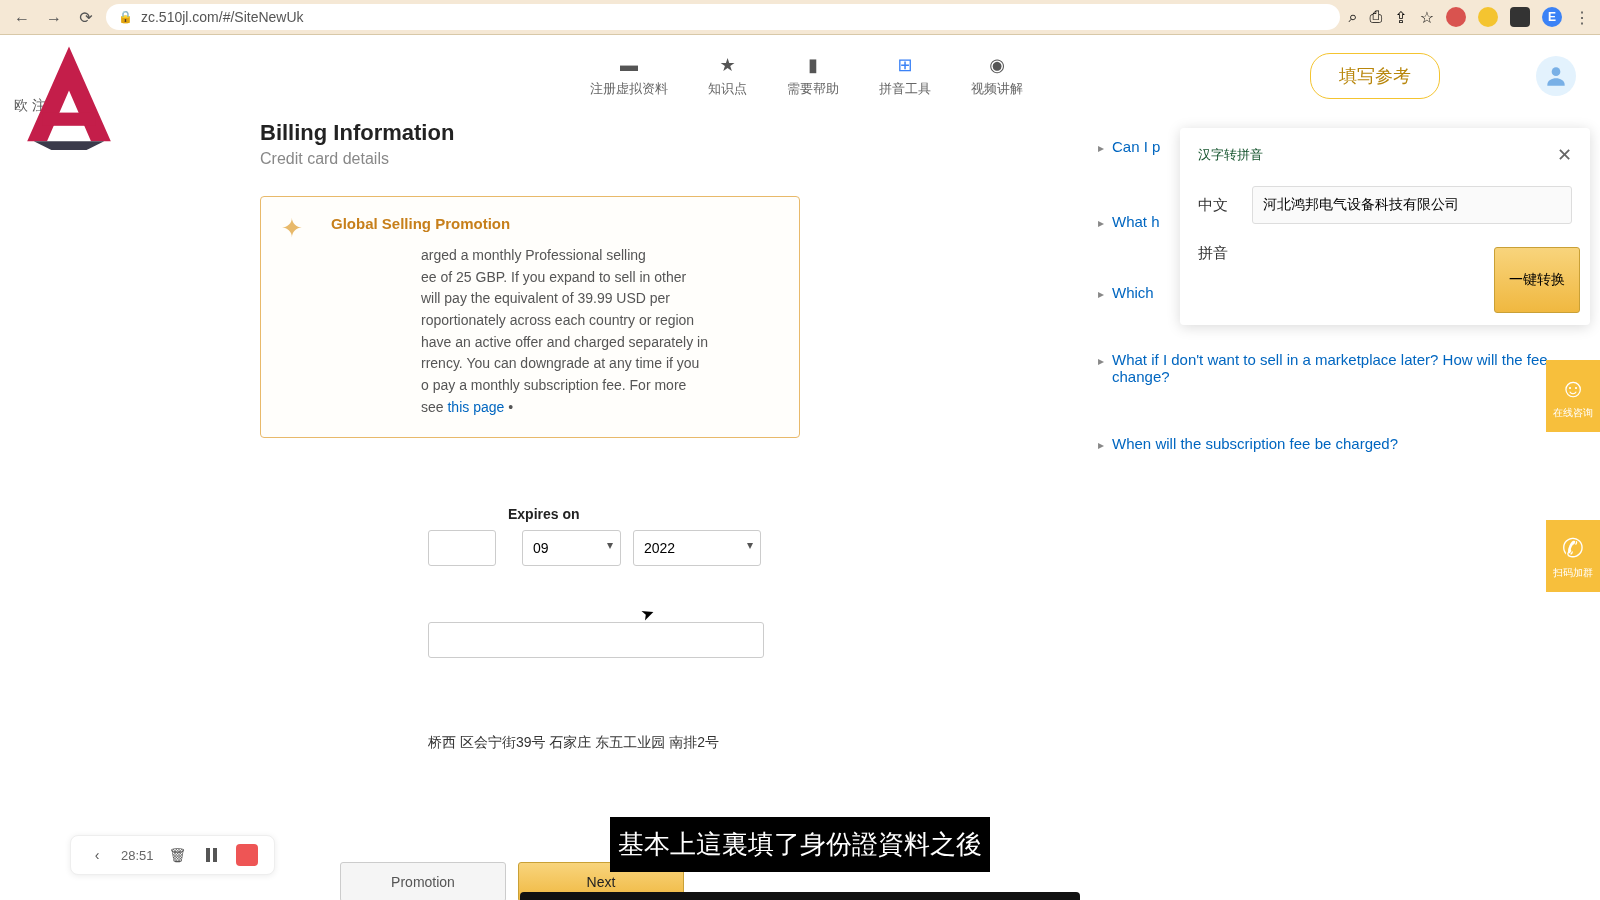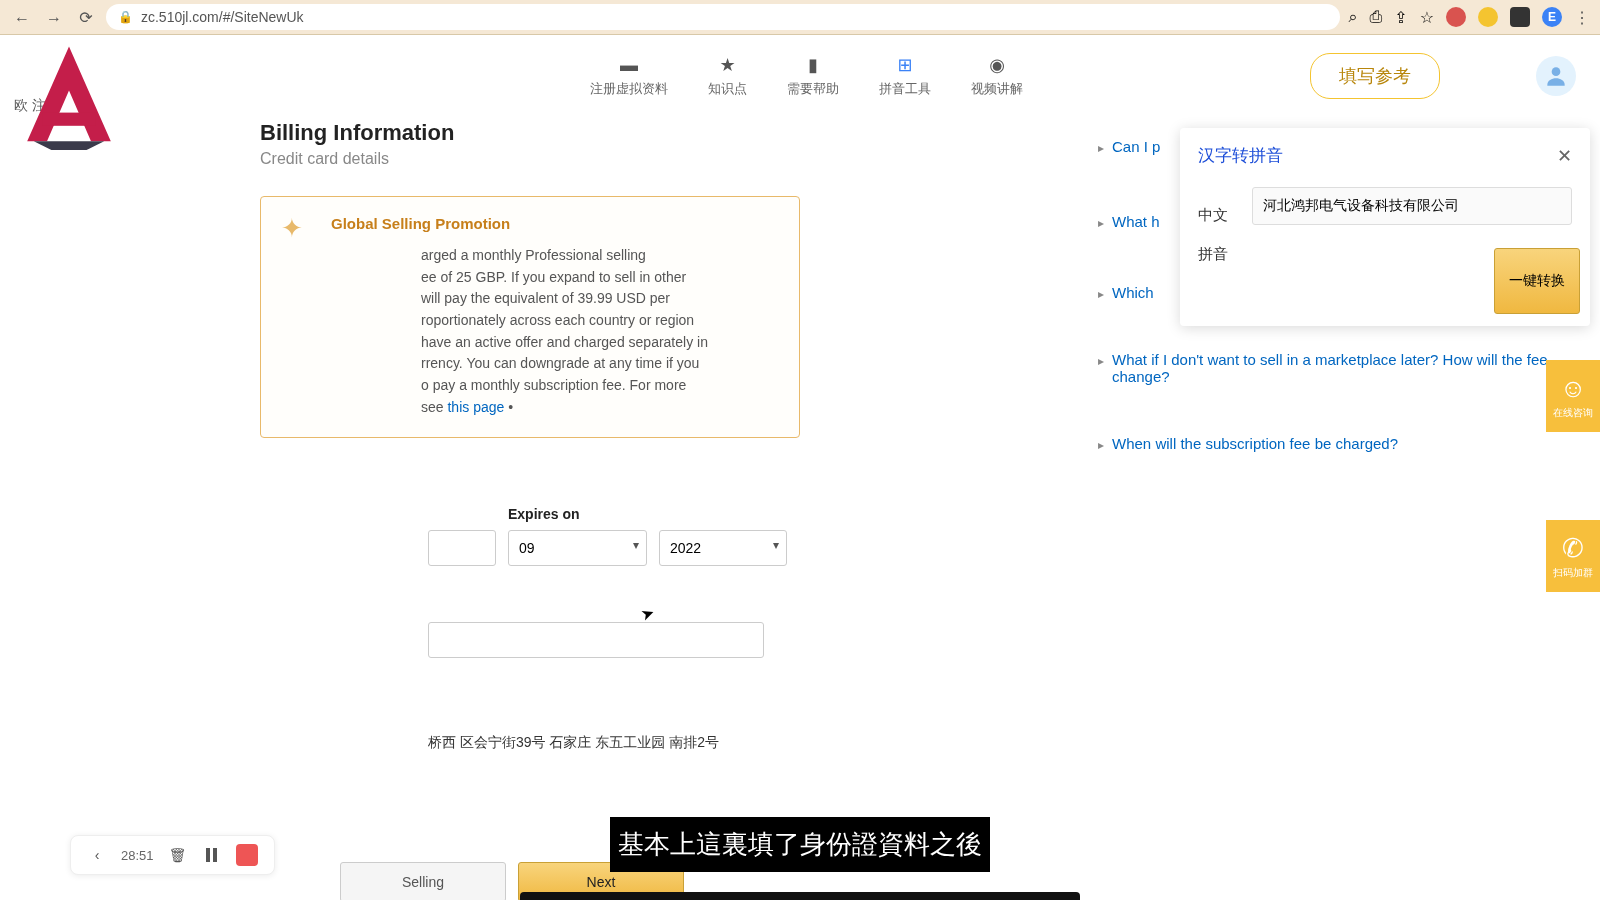--- a/index.html
+++ b/index.html
@@ -42,42 +42,42 @@
 .promo-text { font-size: 14px; color: #555; line-height: 1.55; margin-top: 13px; white-space: pre-line; padding-left: 90px;}
 .promo-link { color: #0066c0; }
 
 .expires-row { margin-top: 68px; display: flex; align-items: flex-end; gap: 12px; }
 .expires-col { }
 .exp-label { font-size: 14px; font-weight: bold; color: #222; margin-bottom: 8px; }
 .input-small { width: 68px; height: 36px; border: 1px solid #ccc; border-radius: 3px; padding: 0 8px; }
 .select-box { height: 36px; border: 1px solid #ccc; border-radius: 3px; padding: 0 26px 0 10px; background: #fff; appearance: none; position: relative; font-size: 14px; }
 .select-wrap { position: relative; display: inline-block; }
 .select-wrap::after { content: "▾"; position: absolute; right: 8px; top: 8px; font-size: 12px; color: #555; pointer-events: none; }
-.sel-month { width: 139px; }
+.sel-month { width: 99px; margin-left: 14px; }
 .sel-year { width: 128px; }
 
 .full-input { width: 336px; height: 36px; border: 1px solid #ccc; border-radius: 3px; margin-top: 56px; margin-left: 168px; }
 .address-text { margin-top: 76px; font-size: 14px; color: #333; margin-left: 168px; }
 
 .button-row { margin-top: 110px; display: flex; gap: 12px; margin-left: 80px;}
 .btn { width: 166px; height: 40px; border-radius: 3px; font-size: 14px; cursor: pointer; border: 1px solid #ccc; }
 .btn-prev { background: #f5f5f5; color: #555; }
 .btn-next { background: linear-gradient(#f8d47c,#f0b840); border-color: #c9a036; color: #222; }
 
 
 .faq-side { position: absolute; right: 12px; top: 128px; width: 490px; }
 .faq-item { display: flex; align-items: flex-start; gap: 8px; padding: 10px 0; font-size: 15px; color: #0066c0; cursor: pointer; }
 .faq-caret { color: #888; font-size: 12px; margin-top: 3px;}
 
 
 .pinyin-popup { position: absolute; right: 10px; top: 128px; width: 410px; background: #fff; box-shadow: 0 2px 14px rgba(0,0,0,0.15); border-radius: 4px; padding: 16px 18px 62px; z-index: 20; }
 .popup-header { display: flex; justify-content: space-between; align-items: center; }
-.popup-title { font-size: 17px; color: #1d4ed8; }
+.popup-title { font-size: 13px; color: #14532d; }
 .popup-close { cursor: pointer; color: #666; font-size: 18px; }
-.popup-row { display: flex; align-items: flex-end; gap: 16px; margin-top: 20px; }
+.popup-row { display: flex; align-items: center; gap: 16px; margin-top: 20px; }
 .popup-label { font-size: 15px; color: #333; width: 38px; }
 .popup-input { flex: 1; height: 38px; border: 1px solid #ddd; border-radius: 3px; padding: 0 10px; font-size: 14px; background: #fafafa;}
 .convert-btn { position: absolute; right: 10px; bottom: 12px; background: linear-gradient(#f8d47c,#f0b840); border: 1px solid #c9a036; padding: 23px 14px; font-size: 14px; border-radius: 3px; cursor: pointer; }
 
 
 .float-btn { position: absolute; right: 0; width: 54px; height: 72px; background: #f7bf3c; display: flex; flex-direction: column; align-items: center; justify-content: center; color: #fff; font-size: 10px; }
 .float-1 { top: 360px; }
 .float-2 { top: 520px; }
 .float-ico { font-size: 26px; margin-bottom: 2px; }
 
@@ -186,21 +186,21 @@
         <div class="select-wrap"><select class="select-box sel-month"><option>09</option></select></div>
         <div class="select-wrap"><select class="select-box sel-year"><option>2022</option></select></div>
       </div>
     </div>
   </div>
 
   <input class="full-input" style="">
   <div class="address-text">桥西 区会宁街39号 石家庄 东五工业园 南排2号</div>
 
   <div class="button-row">
-    <button class="btn btn-prev">Selling</button>
+    <button class="btn btn-prev">Promotion</button>
     <button class="btn btn-next">Next</button>
   </div>
 </div>
 
 <div class="faq-side">
   <div class="faq-item">
       <span class="faq-caret">▸</span>
       <span>Can I p</span>
     </div>
   <div style="height:38px"></div>

